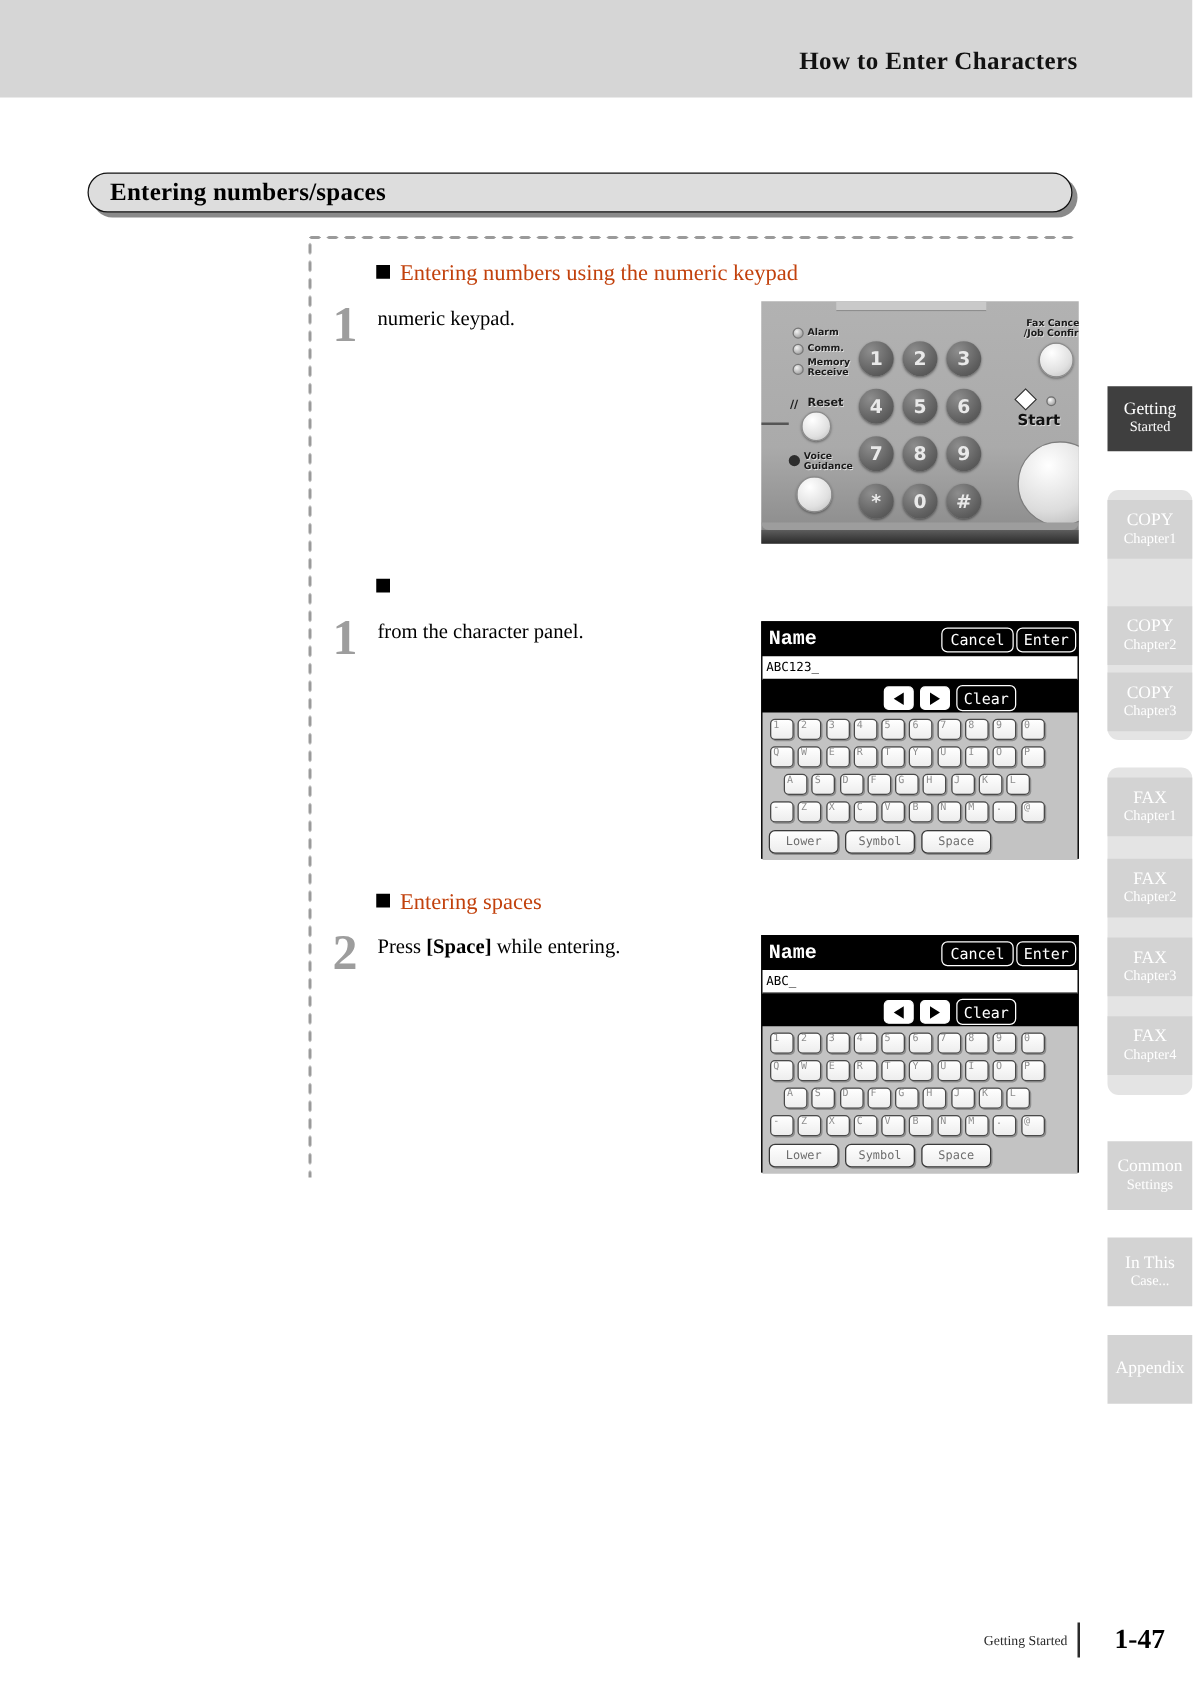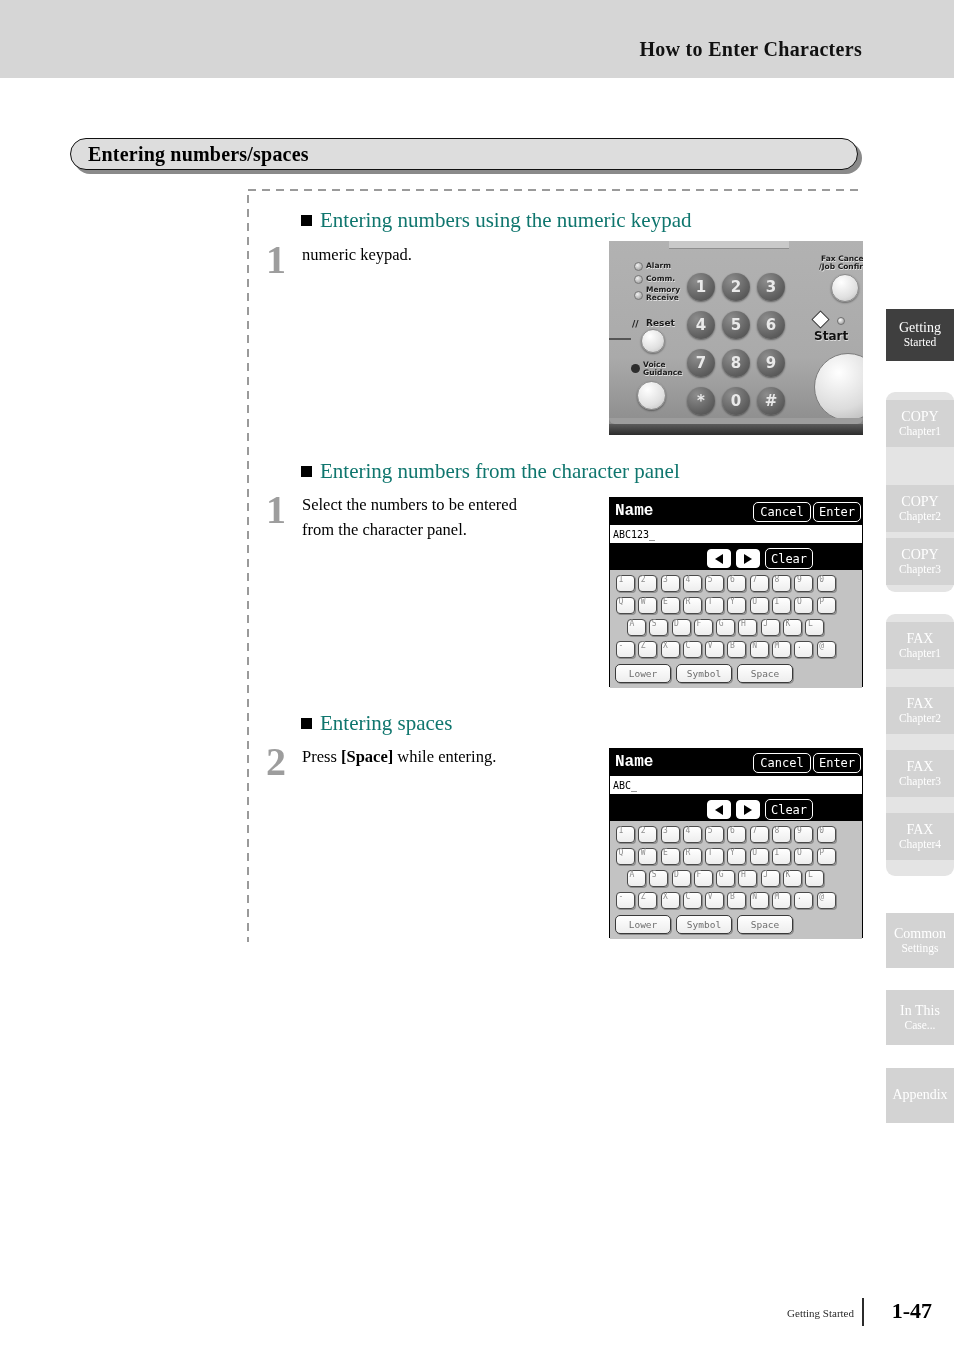--- a/index.html
+++ b/index.html
@@ -71,22 +71,22 @@
     left: 246px; top: 192px;
     width: 4px; height: 750px;
     background-image: radial-gradient(#9a9a9a 45%, transparent 46%);
     background-size: 4px 14px;
     background-repeat: repeat-y;
   }
 
   
   .subhead {
     position: absolute;
-    font-size: 21px;
-    color: #0f766e;
+    font-size: 18px;
+    color: #c2410c;
     white-space: nowrap;
     padding-left: 35px;
   }
   .subhead .sq {
     display: inline-block;
     width: 11px; height: 11px;
     background: #000;
     margin-right: 8px;
     vertical-align: 1px;
   }
@@ -422,25 +422,24 @@
   <div class="keycircle" style="left:148px; top:108px;">9</div>
   <div class="keycircle" style="left:78px; top:146px;">*</div>
   <div class="keycircle" style="left:113px; top:146px;">0</div>
   <div class="keycircle" style="left:148px; top:146px;">#</div>
 
   <div class="pp-bottomstrip2"></div>
   <div class="pp-bottomstrip"></div>
 </div>
 
 <div class="subhead" style="left:266px; top:459px;">
-  <span class="sq"></span><span>Entering numbers from the character panel</span>
+  <span class="sq"></span>
 </div>
 <div class="stepnum" style="left:266px; top:490px;">1</div>
 <div class="steptext" style="left:302px; top:493px;">
-  <span style="display:block;">Select the numbers to be entered</span>
   <span>from the character panel.</span>
 </div>
 
 <div class="lcd" id="lcd0" style="left:609px; top:497px;">
   <div class="lcd-titlebar"></div>
   <div class="lcd-title">Name</div>
   <div class="lcd-btn" style="left:143px; top:4px; width:56px; height:18px;">Cancel</div>
   <div class="lcd-btn" style="left:203px; top:4px; width:46px; height:18px;">Enter</div>
 
   <div class="lcd-input">ABC123_</div>

